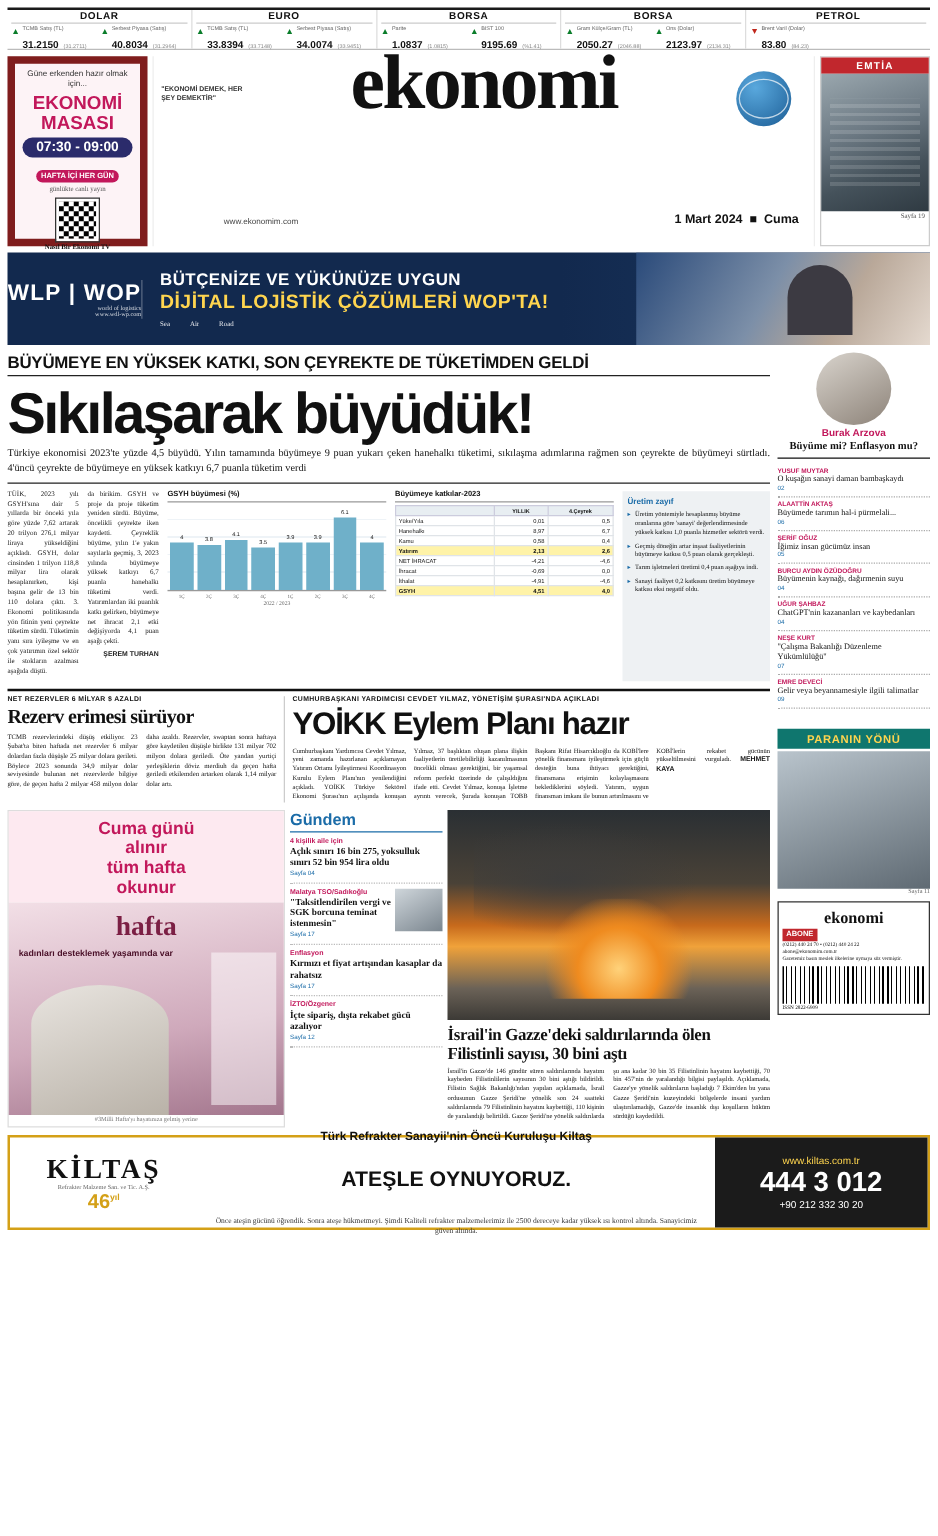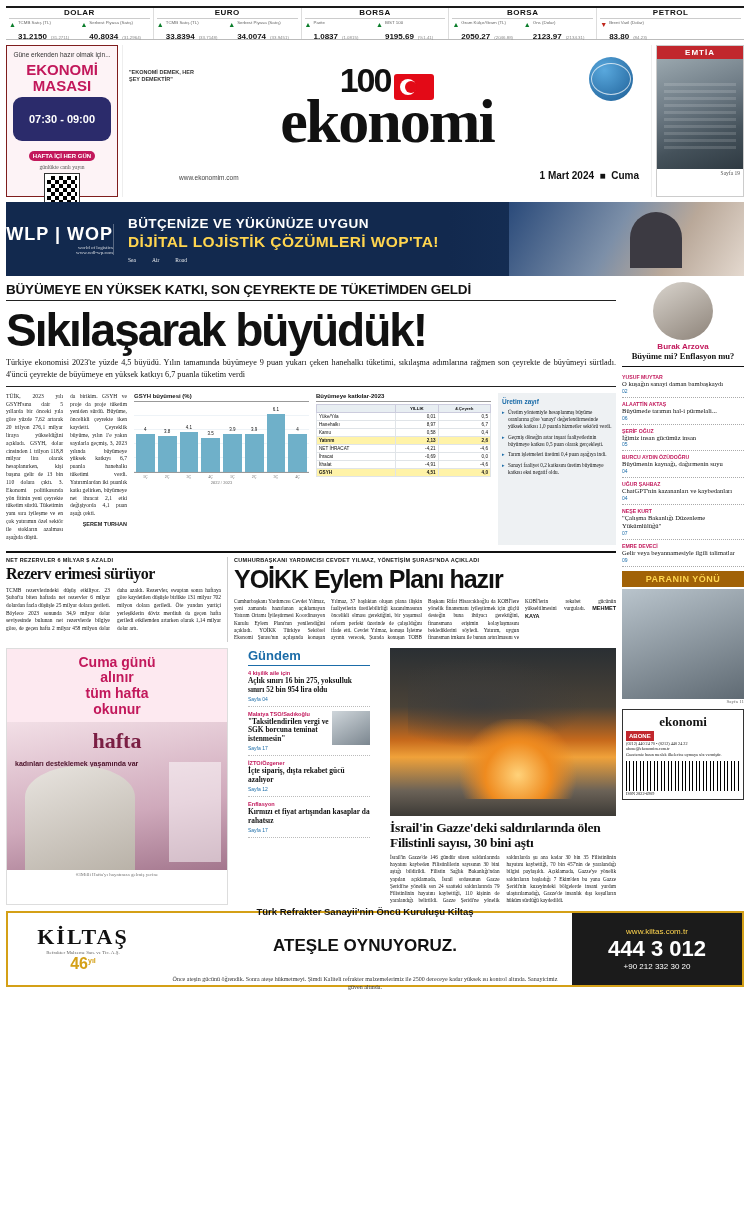--- a/index.html
+++ b/index.html
@@ -31,31 +31,31 @@
   .arrow { font-size: 7px; line-height: 10px; }
   .up { color: #0a7d2a; }
   .down { color: #c0271c; }
   .tick-lbl { font-size: 4.4px; color: #666; font-family: "Liberation Sans", sans-serif; display:block; }
   .tick-val { font-size: 8px; font-weight: bold; font-family: "Liberation Sans", sans-serif; }
   .tick-sub { font-size: 4.4px; color: #888; font-family: "Liberation Sans", sans-serif; }
 
   
   .masthead { display: flex; gap: 4px; margin-top: 5px; height: 152px; }
   .mh-left {
-    width: 112px; border: 1px solid #7f1d1d; background: #fdf3f6;
+    width: 112px; border: 6px solid #7f1d1d; background: #fdf3f6;
     padding: 5px 4px; text-align: center; position: relative;
   }
   .mh-left .small1 { font-size: 6.5px; color:#333; font-family:"Liberation Sans",sans-serif; line-height:1.25; }
   .mh-left .big1 {
     font-family:"Liberation Sans",sans-serif; font-weight:bold; color:#c2185b;
     font-size: 15px; line-height: 1.05; margin: 3px 0 2px;
   }
   .mh-left .time {
     background:#2b2b6b; color:#fff; font-family:"Liberation Sans",sans-serif;
-    font-weight:bold; font-size: 11px; padding: 16px 0; border-radius: 9px; margin: 3px 2px;
+    font-weight:bold; font-size: 11px; padding: 2px 0; border-radius: 9px; margin: 3px 2px;
   }
   .mh-left .badge {
     background:#c2185b; color:#fff; font-size:6px; font-family:"Liberation Sans",sans-serif;
     border-radius:8px; padding:2px 4px; display:inline-block; font-weight:bold;
   }
   .mh-left .cap { font-size:5.5px; color:#555; margin-top:2px; }
   .qr { width:34px; height:34px; margin: 4px auto 2px; background:
      repeating-conic-gradient(#000 0 25%, #fff 0 50%) 0 0/8px 8px; border:2px solid #fff; outline:1px solid #333;}
   .mh-left .qrcap { font-size:5.5px; font-weight:bold; }
 
@@ -167,27 +167,27 @@
   .row2 { display:flex; gap:6px; margin-top:6px; border-top:2px solid #111; padding-top:4px; }
   .r2a { width: 222px; border-right:1px solid #ccc; padding-right:6px; }
   .r2b { flex:1; }
   .r2-kick { font-family:"Liberation Sans",sans-serif; font-size:5.5px; font-weight:bold; letter-spacing:.3px; }
   .r2-head { font-family:"Liberation Serif",serif; font-weight:bold; font-size:16px; margin:2px 0 4px; letter-spacing:-.5px; }
   .r2-head.big { font-family:"Liberation Sans",sans-serif; font-size:25px; letter-spacing:-1px; }
   .r2-cols { column-count:2; column-gap:7px; font-size:5.4px; line-height:1.42; text-align:justify; }
   .r2-cols4 { column-count:4; column-gap:6px; font-size:5.2px; line-height:1.42; text-align:justify; }
 
   
-  .bottom { display:flex; gap:20px; margin-top:6px; }
+  .bottom { display:flex; gap:4px; margin-top:6px; }
   .bt-left { width: 222px; border:1px solid #ddd; }
   .bt-left .promo-h {
     background:#fde9f0; text-align:center; font-family:"Liberation Sans",sans-serif;
     font-weight:bold; color:#c2185b; font-size:14px; line-height:1.12; padding:6px 0 5px;
   }
-  .bt-left .mag { height:148px; background:linear-gradient(170deg,#f2dfe6,#cfa9bb 60%,#a3768d); position:relative; }
+  .bt-left .mag { height:170px; background:linear-gradient(170deg,#f2dfe6,#cfa9bb 60%,#a3768d); position:relative; }
   .bt-left .mag .brand { position:absolute; left:50%; top:6px; transform:translateX(-50%);
     font-family:"Liberation Serif",serif; font-weight:bold; font-size:22px; color:#7b1f44;}
   .bt-left .mag .mline { position:absolute; left:8px; top:38px; right:8px; font-size:7px; font-weight:bold; color:#4a1028; font-family:"Liberation Sans",sans-serif;}
   .bt-left .mag .girl { position:absolute; left:18px; bottom:0; width:110px; height:104px;
     background:linear-gradient(160deg,#e8e4df,#b9b2a8); border-radius:50% 50% 0 0 / 30% 30% 0 0;}
   .bt-left .mag .side { position:absolute; right:6px; top:40px; width:52px; bottom:8px; background:rgba(255,255,255,.5);}
   .bt-left .promo-f { font-size:5px; text-align:center; color:#777; padding:2px; }
 
   .bt-mid { width:122px; }
   .gundem-h { font-family:"Liberation Sans",sans-serif; font-weight:bold; font-size:13px; color:#1b6ca8; border-bottom:1px solid #1b6ca8; padding-bottom:2px;}
@@ -209,22 +209,22 @@
   
   .rail { width:122px; }
   .rail-photo { width:60px; height:58px; border-radius:50%; background:linear-gradient(150deg,#d9d4cd,#8d8379); margin:0 auto; }
   .rail-name { font-family:"Liberation Sans",sans-serif; font-weight:bold; font-size:8px; color:#c2185b; text-align:center; margin-top:2px;}
   .rail-title { font-family:"Liberation Serif",serif; font-weight:bold; font-size:8.5px; text-align:center; line-height:1.15; margin-top:1px;}
   .rail-div { border-top:1px solid #111; margin:4px 0; }
   .col-item { border-bottom:1px dotted #aaa; padding:3px 0; }
   .col-name { font-family:"Liberation Sans",sans-serif; font-size:5.2px; font-weight:bold; color:#c2185b; }
   .col-text { font-size:6.6px; line-height:1.2; font-family:"Liberation Serif",serif;}
   .col-pg { font-family:"Liberation Sans",sans-serif; font-size:5px; color:#1b6ca8;}
-  .rail-banner { background:#a16207; color:#ffd54f; font-family:"Liberation Sans",sans-serif; font-weight:bold;
-    font-size:9px; text-align:center; padding:3px 0; letter-spacing:.5px; margin-top:4px;}
+  .rail-banner { background:#0f766e; color:#ffd54f; font-family:"Liberation Sans",sans-serif; font-weight:bold;
+    font-size:9px; text-align:center; padding:3px 0; letter-spacing:.5px; margin-top:16px;}
   .rail-img { height:110px; background:linear-gradient(160deg,#b9c4cc,#5f6a73); margin-top:2px;}
   .rail-cap { font-size:5px; text-align:right; color:#666; }
 
   .imprint { border:1px solid #333; margin-top:5px; padding:3px; font-size:4.2px; line-height:1.35; }
   .imprint .ilogo { font-family:"Liberation Serif",serif; font-weight:bold; font-size:13px; text-align:center; }
   .imprint .abone { background:#c1272d; color:#fff; font-family:"Liberation Sans",sans-serif; font-weight:bold; font-size:6px; padding:1px 3px; display:inline-block;}
   .barcode { height:30px; margin-top:3px; background: repeating-linear-gradient(90deg,#000 0 1px, #fff 1px 3px, #000 3px 4px, #fff 4px 7px);}
 
   
   .footer-ad {
@@ -336,24 +336,20 @@
       <div class="big1">EKONOMİ MASASI</div>
       <div class="time">07:30 - 09:00</div>
       <div class="badge">HAFTA İÇİ HER GÜN</div>
       <div class="cap">günlükte canlı yayın</div>
       <div class="qr"></div>
       <div class="qrcap">Nasıl Bir Ekonomi TV</div>
     </div>
 
     <div class="mh-center">
       <div class="mh-slogan">"EKONOMİ DEMEK, HER ŞEY DEMEKTİR"</div>
-      <div class="logo-row">
-        <div class="logo-100">100</div>
-        <div class="logo-flag"></div>
-      </div>
       <div class="logo-main">ekonomi</div>
       <div class="mh-url">www.ekonomim.com</div>
       <div class="mh-date">
         <span>1 Mart 2024</span>
         &nbsp;■&nbsp;
         <span>Cuma</span>
       </div>
       <div class="globe"></div>
     </div>
 
@@ -552,28 +548,28 @@
             <div class="g-head">Açlık sınırı 16 bin 275, yoksulluk sınırı 52 bin 954 lira oldu</div>
             <div class="g-page">Sayfa 04</div>
           </div>
           <div class="g-item">
             <div class="g-photo"></div>
             <div class="g-kick">Malatya TSO/Sadıkoğlu</div>
             <div class="g-head">"Taksitlendirilen vergi ve SGK borcuna teminat istenmesin"</div>
             <div class="g-page">Sayfa 17</div>
           </div>
           <div class="g-item">
+            <div class="g-kick">Enflasyon</div>
+            <div class="g-head">Kırmızı et fiyat artışından kasaplar da rahatsız</div>
+            <div class="g-page">Sayfa 17</div>
+          </div>
+          <div class="g-item">
             <div class="g-kick">İZTO/Özgener</div>
             <div class="g-head">İçte sipariş, dışta rekabet gücü azalıyor</div>
             <div class="g-page">Sayfa 12</div>
-          </div>
-          <div class="g-item">
-            <div class="g-kick">Enflasyon</div>
-            <div class="g-head">Kırmızı et fiyat artışından kasaplar da rahatsız</div>
-            <div class="g-page">Sayfa 17</div>
           </div>
         </div>
 
         <div class="bt-photo">
           <div class="gaza"></div>
           <div class="gz-head">İsrail'in Gazze'deki saldırılarında ölen Filistinli sayısı, 30 bini aştı</div>
           <div class="gz-body">
             <span>İsrail'in Gazze'de 146 gündür süren saldırılarında hayatını kaybeden Filistinlilerin sayısının 30 bini aştığı bildirildi. Filistin Sağlık Bakanlığı'ndan yapılan açıklamada, İsrail ordusunun Gazze Şeridi'ne yönelik son 24 saatteki saldırılarında 79 Filistinlinin hayatını kaybettiği, 110 kişinin de yaralandığı belirtildi.</span>
             <span>Gazze Şeridi'ne yönelik saldırılarda şu ana kadar 30 bin 35 Filistinlinin hayatını kaybettiği, 70 bin 457'nin de yaralandığı bilgisi paylaşıldı. Açıklamada, Gazze'ye yönelik saldırıların başladığı 7 Ekim'den bu yana Gazze Şeridi'nin kuzeyindeki bölgelerde insani yardım ulaştırılamadığı, Gazze'de insanlık dışı koşulların hüküm sürdüğü kaydedildi.</span>
           </div>

